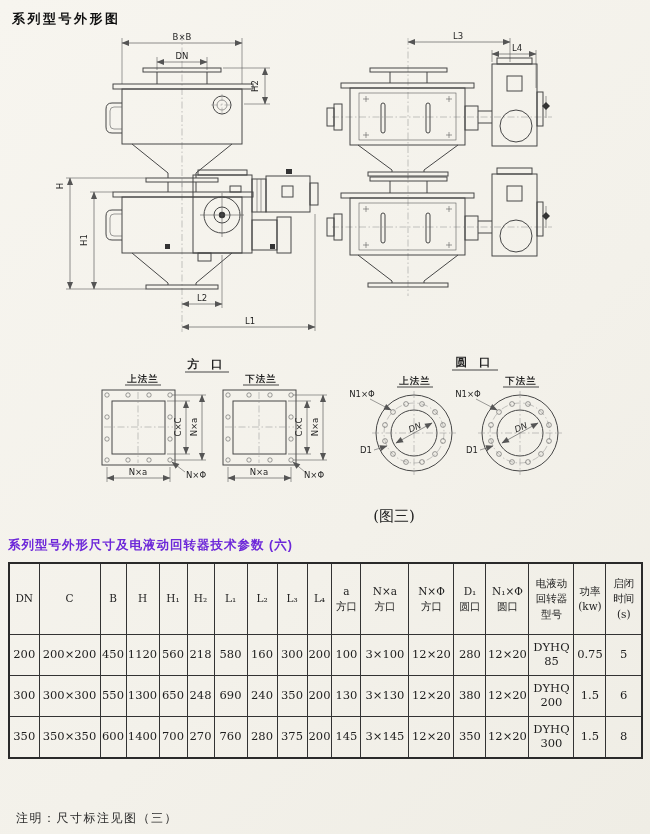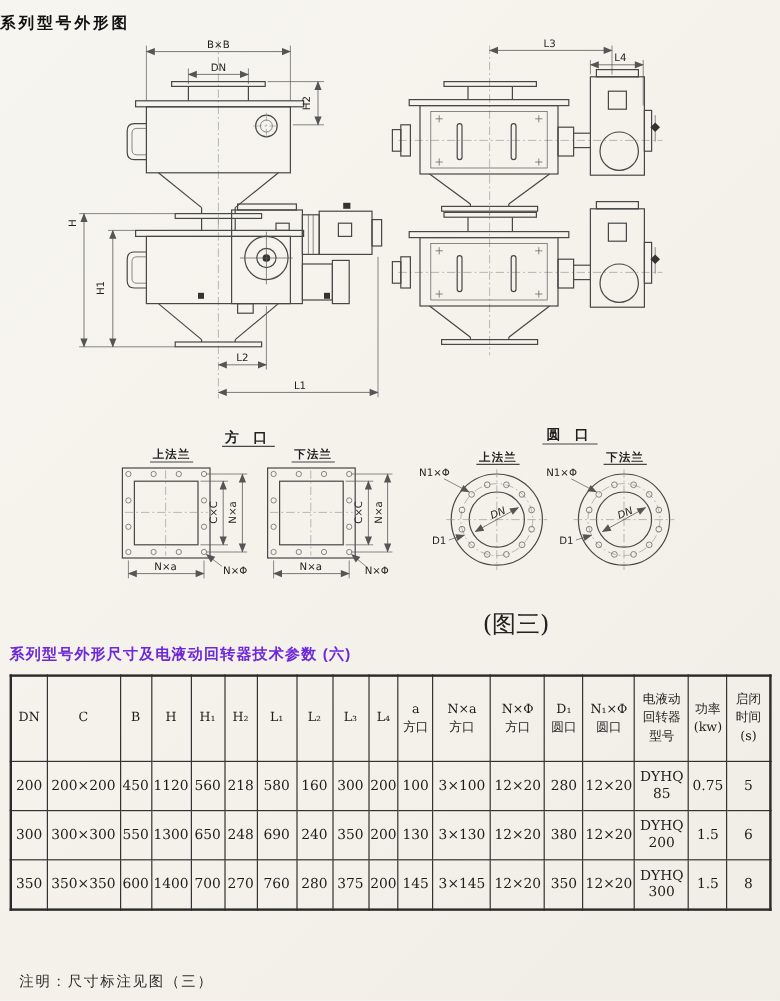--- a/index.html
+++ b/index.html
@@ -2,36 +2,36 @@
 <html><head>
 <meta charset="utf-8">
 <style>
   html,body{margin:0;padding:0;}
   body{
     width:650px;height:834px;position:relative;overflow:hidden;
     background:linear-gradient(135deg,#f7f5ef 0%,#f3f1ea 60%,#efede5 100%);
     font-family:"Liberation Sans",sans-serif;color:#1d1d1d;
   }
   .page-title{
-    position:absolute;left:0;top:10px;
+    position:absolute;left:12px;top:10px;
     font-size:13px;font-weight:bold;letter-spacing:2.5px;color:#111;
   }
   svg.drawing{position:absolute;left:0;top:0;}
   .ln{fill:none;stroke:#474747;stroke-width:1;}
   .lt{fill:none;stroke:#5c5c5c;stroke-width:.6;}
   .dim{fill:none;stroke:#555;stroke-width:.65;}
   .cl{fill:none;stroke:#8d8d8d;stroke-width:.5;stroke-dasharray:7 2.5 1.5 2.5;}
   .fill{fill:#333;stroke:none;}
   svg text{fill:#1f1f1f;font-family:"DejaVu Sans","Liberation Sans",sans-serif;}
   .dlbl{font-size:8.5px;text-anchor:middle;}
   .clbl{font-size:11.5px;font-weight:bold;text-anchor:middle;letter-spacing:4px;}
   .flbl{font-size:9.5px;font-weight:bold;text-anchor:middle;letter-spacing:1px;}
   .caption{
-    position:absolute;left:360px;top:507px;width:140px;text-align:center;
-    font-family:"DejaVu Serif","Liberation Serif",serif;font-size:20px;color:#222;
+    position:absolute;left:324px;top:507px;width:140px;text-align:center;
+    font-family:"DejaVu Serif","Liberation Serif",serif;font-size:15px;color:#222;
   }
   .table-title{
     position:absolute;left:8px;top:537px;
     font-size:12.5px;font-weight:bold;letter-spacing:1px;color:#6d28d9;
   }
   table.spec{
     position:absolute;left:8px;top:562px;
     border-collapse:collapse;table-layout:fixed;
     border:2px solid #2a2a2a;
     font-family:"DejaVu Serif","Liberation Serif",serif;

